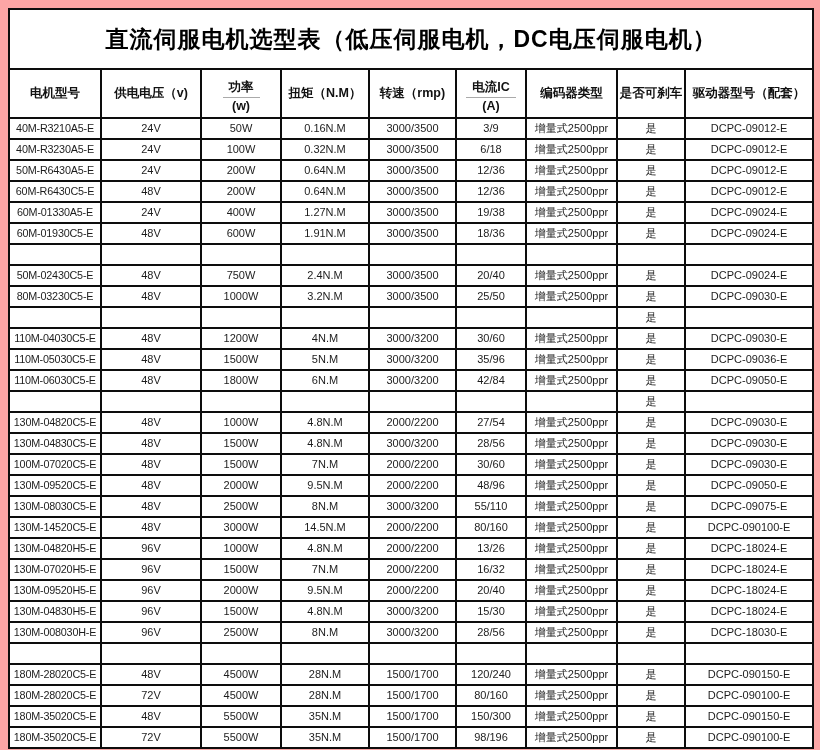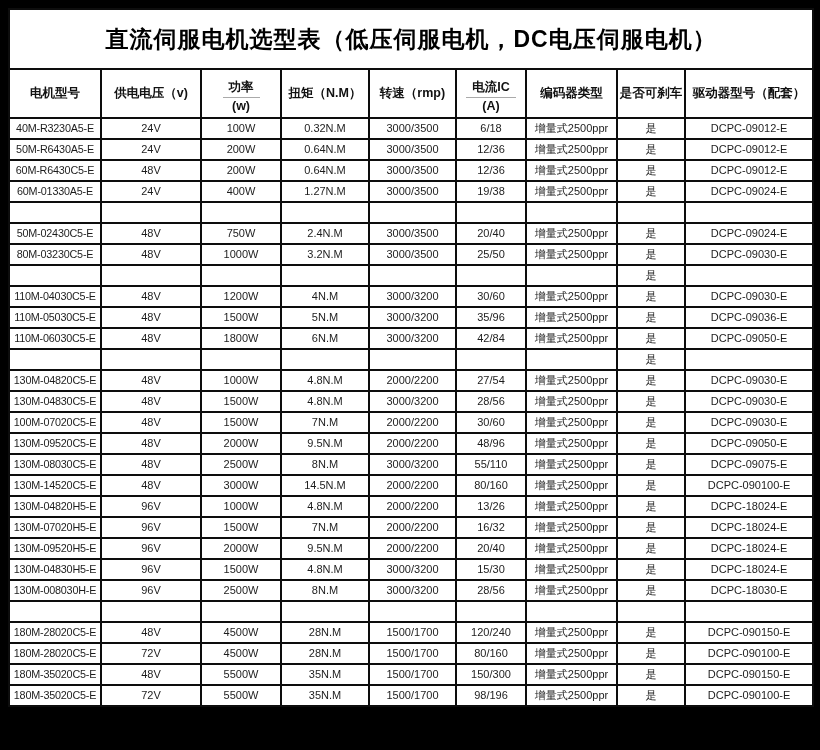--- a/index.html
+++ b/index.html
@@ -2,21 +2,21 @@
 <html><head>
 <meta charset="utf-8">
 <style>
   html,body{margin:0;padding:0;}
   body{
     width:820px;height:750px;overflow:hidden;
     background:#fdfdfd;
     font-family:"Liberation Sans","DejaVu Sans",sans-serif;
     color:#1a1a1a;
   }
-  .sheet{position:relative;width:820px;height:750px;overflow:hidden;background:#000000;}
+  .sheet{position:relative;width:820px;height:750px;overflow:hidden;background:#fca5a5;}
   table.spec{
     position:absolute;left:8px;top:8px;width:804px;
     border-collapse:collapse;table-layout:fixed;background:#ffffff;
   }
   table.spec td,table.spec th{
     border:2px solid #0d0d0d;
     text-align:center;vertical-align:middle;
     padding:0;overflow:hidden;white-space:nowrap;
   }
   .title-cell{
@@ -66,20 +66,31 @@
             <span class="bottom">(A)</span>
           </span>
         </th>
         <th>编码器类型</th>
         <th>是否可刹车</th>
         <th>驱动器型号（配套）</th>
       </tr>
     </thead>
     <tbody>
         <tr>
+          <td>40M-R3210A5-E</td>
+          <td>24V</td>
+          <td>50W</td>
+          <td>0.16N.M</td>
+          <td>3000/3500</td>
+          <td>3/9</td>
+          <td>增量式2500ppr</td>
+          <td>是</td>
+          <td>DCPC-09012-E</td>
+        </tr>
+        <tr>
           <td>40M-R3230A5-E</td>
           <td>24V</td>
           <td>100W</td>
           <td>0.32N.M</td>
           <td>3000/3500</td>
           <td>6/18</td>
           <td>增量式2500ppr</td>
           <td>是</td>
           <td>DCPC-09012-E</td>
         </tr>
@@ -105,20 +116,31 @@
           <td>是</td>
           <td>DCPC-09012-E</td>
         </tr>
         <tr>
           <td>60M-01330A5-E</td>
           <td>24V</td>
           <td>400W</td>
           <td>1.27N.M</td>
           <td>3000/3500</td>
           <td>19/38</td>
+          <td>增量式2500ppr</td>
+          <td>是</td>
+          <td>DCPC-09024-E</td>
+        </tr>
+        <tr>
+          <td>60M-01930C5-E</td>
+          <td>48V</td>
+          <td>600W</td>
+          <td>1.91N.M</td>
+          <td>3000/3500</td>
+          <td>18/36</td>
           <td>增量式2500ppr</td>
           <td>是</td>
           <td>DCPC-09024-E</td>
         </tr>
         <tr>
           <td></td>
           <td></td>
           <td></td>
           <td></td>
           <td></td>

